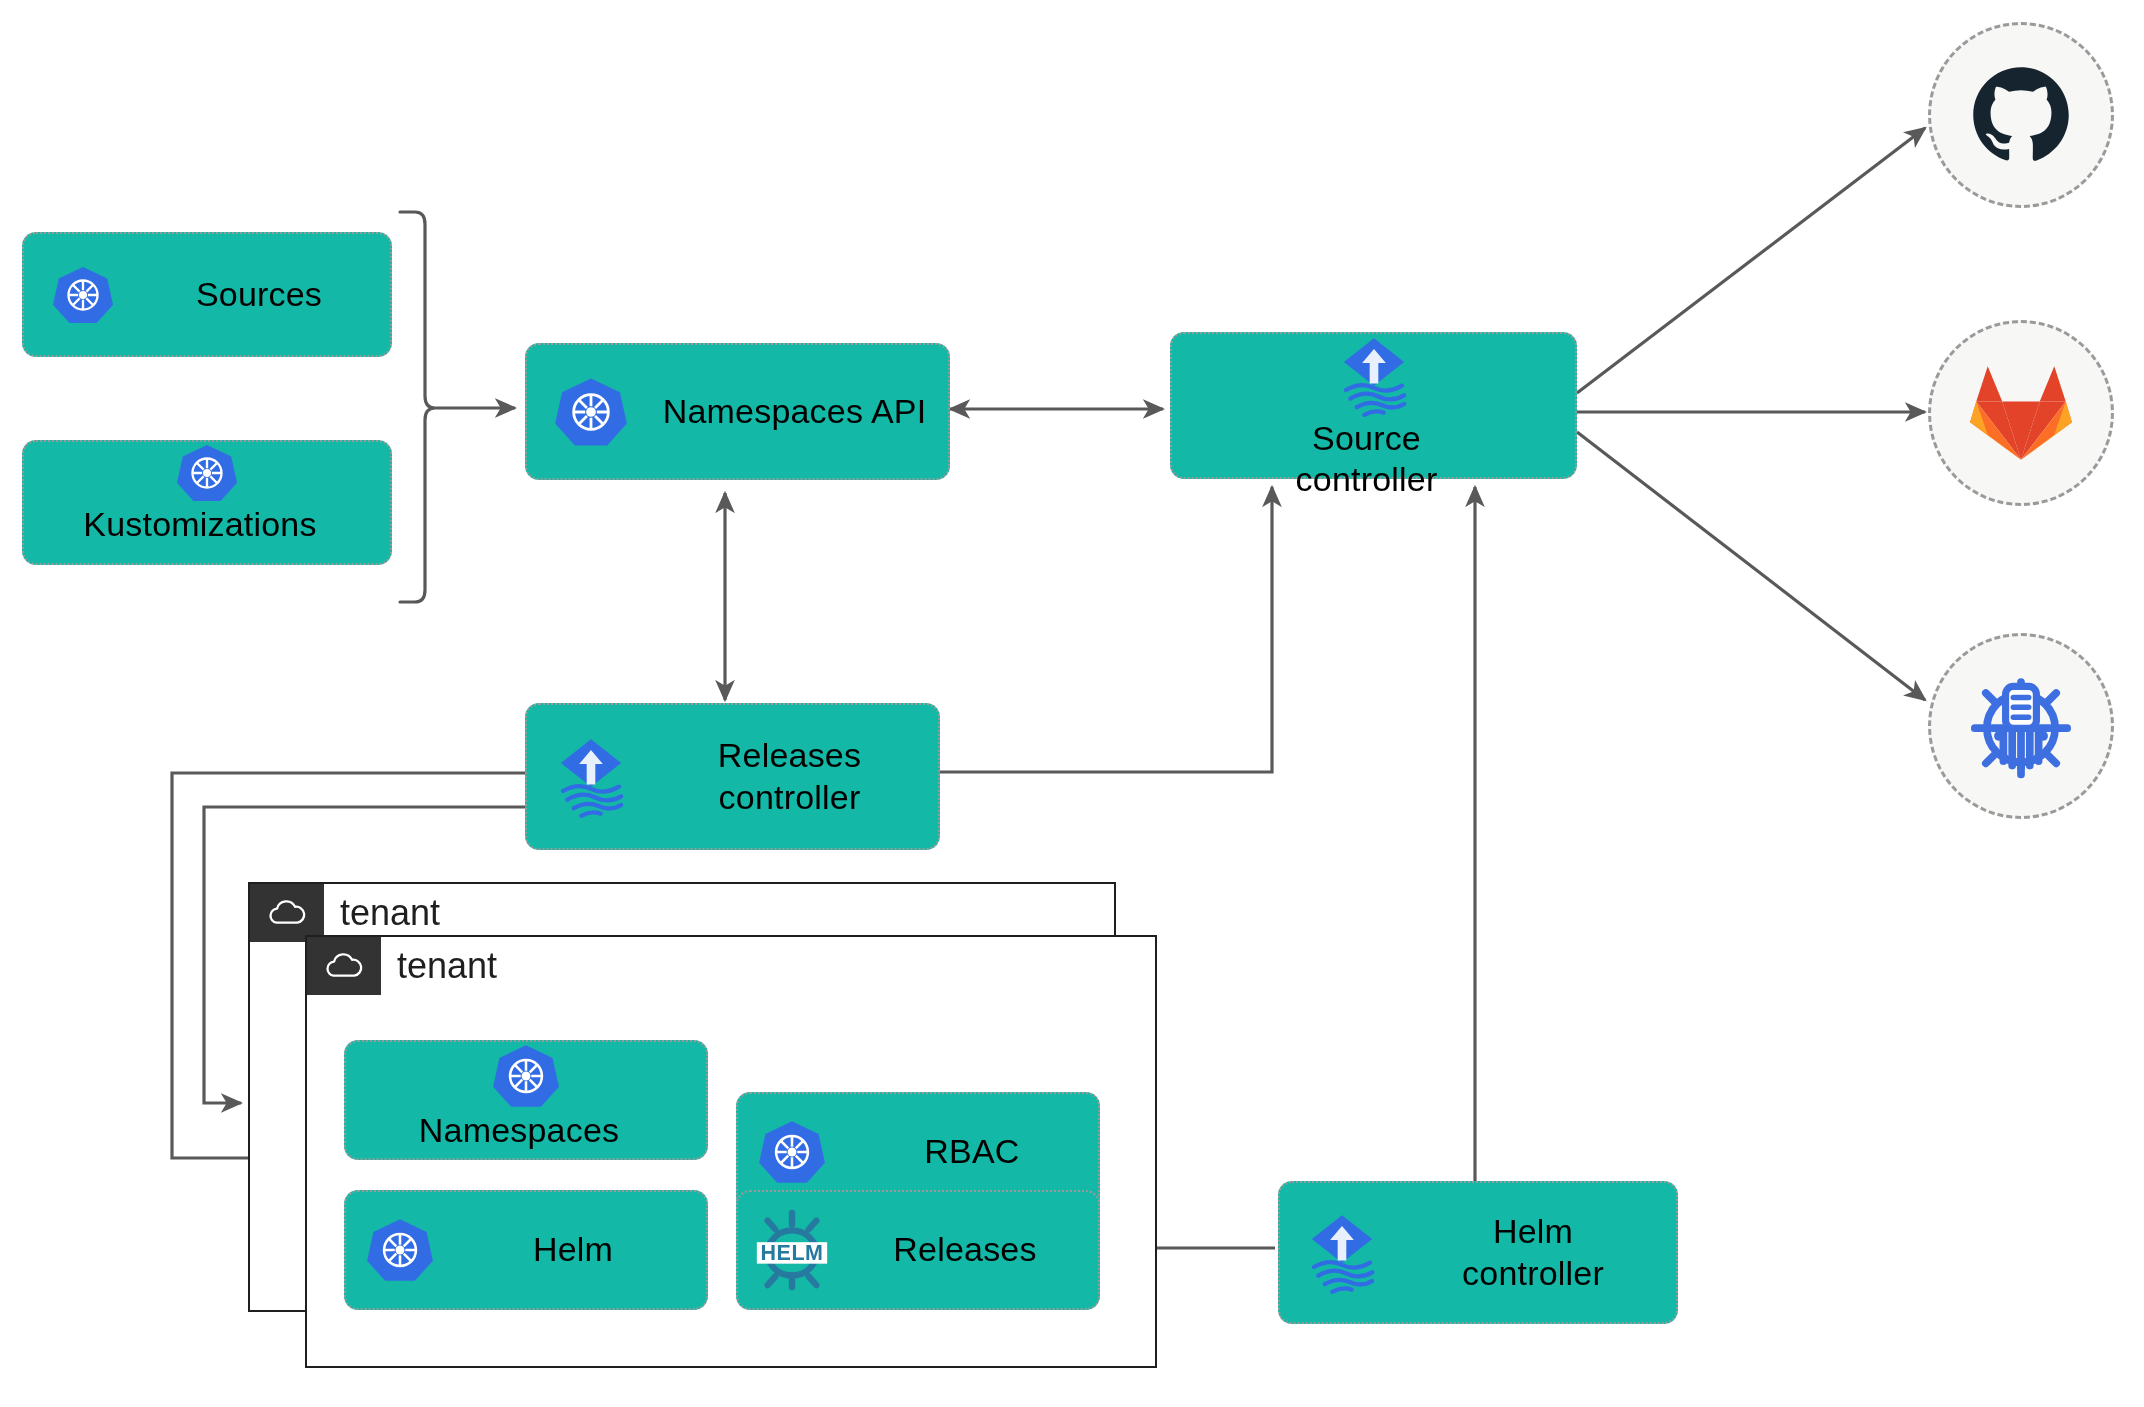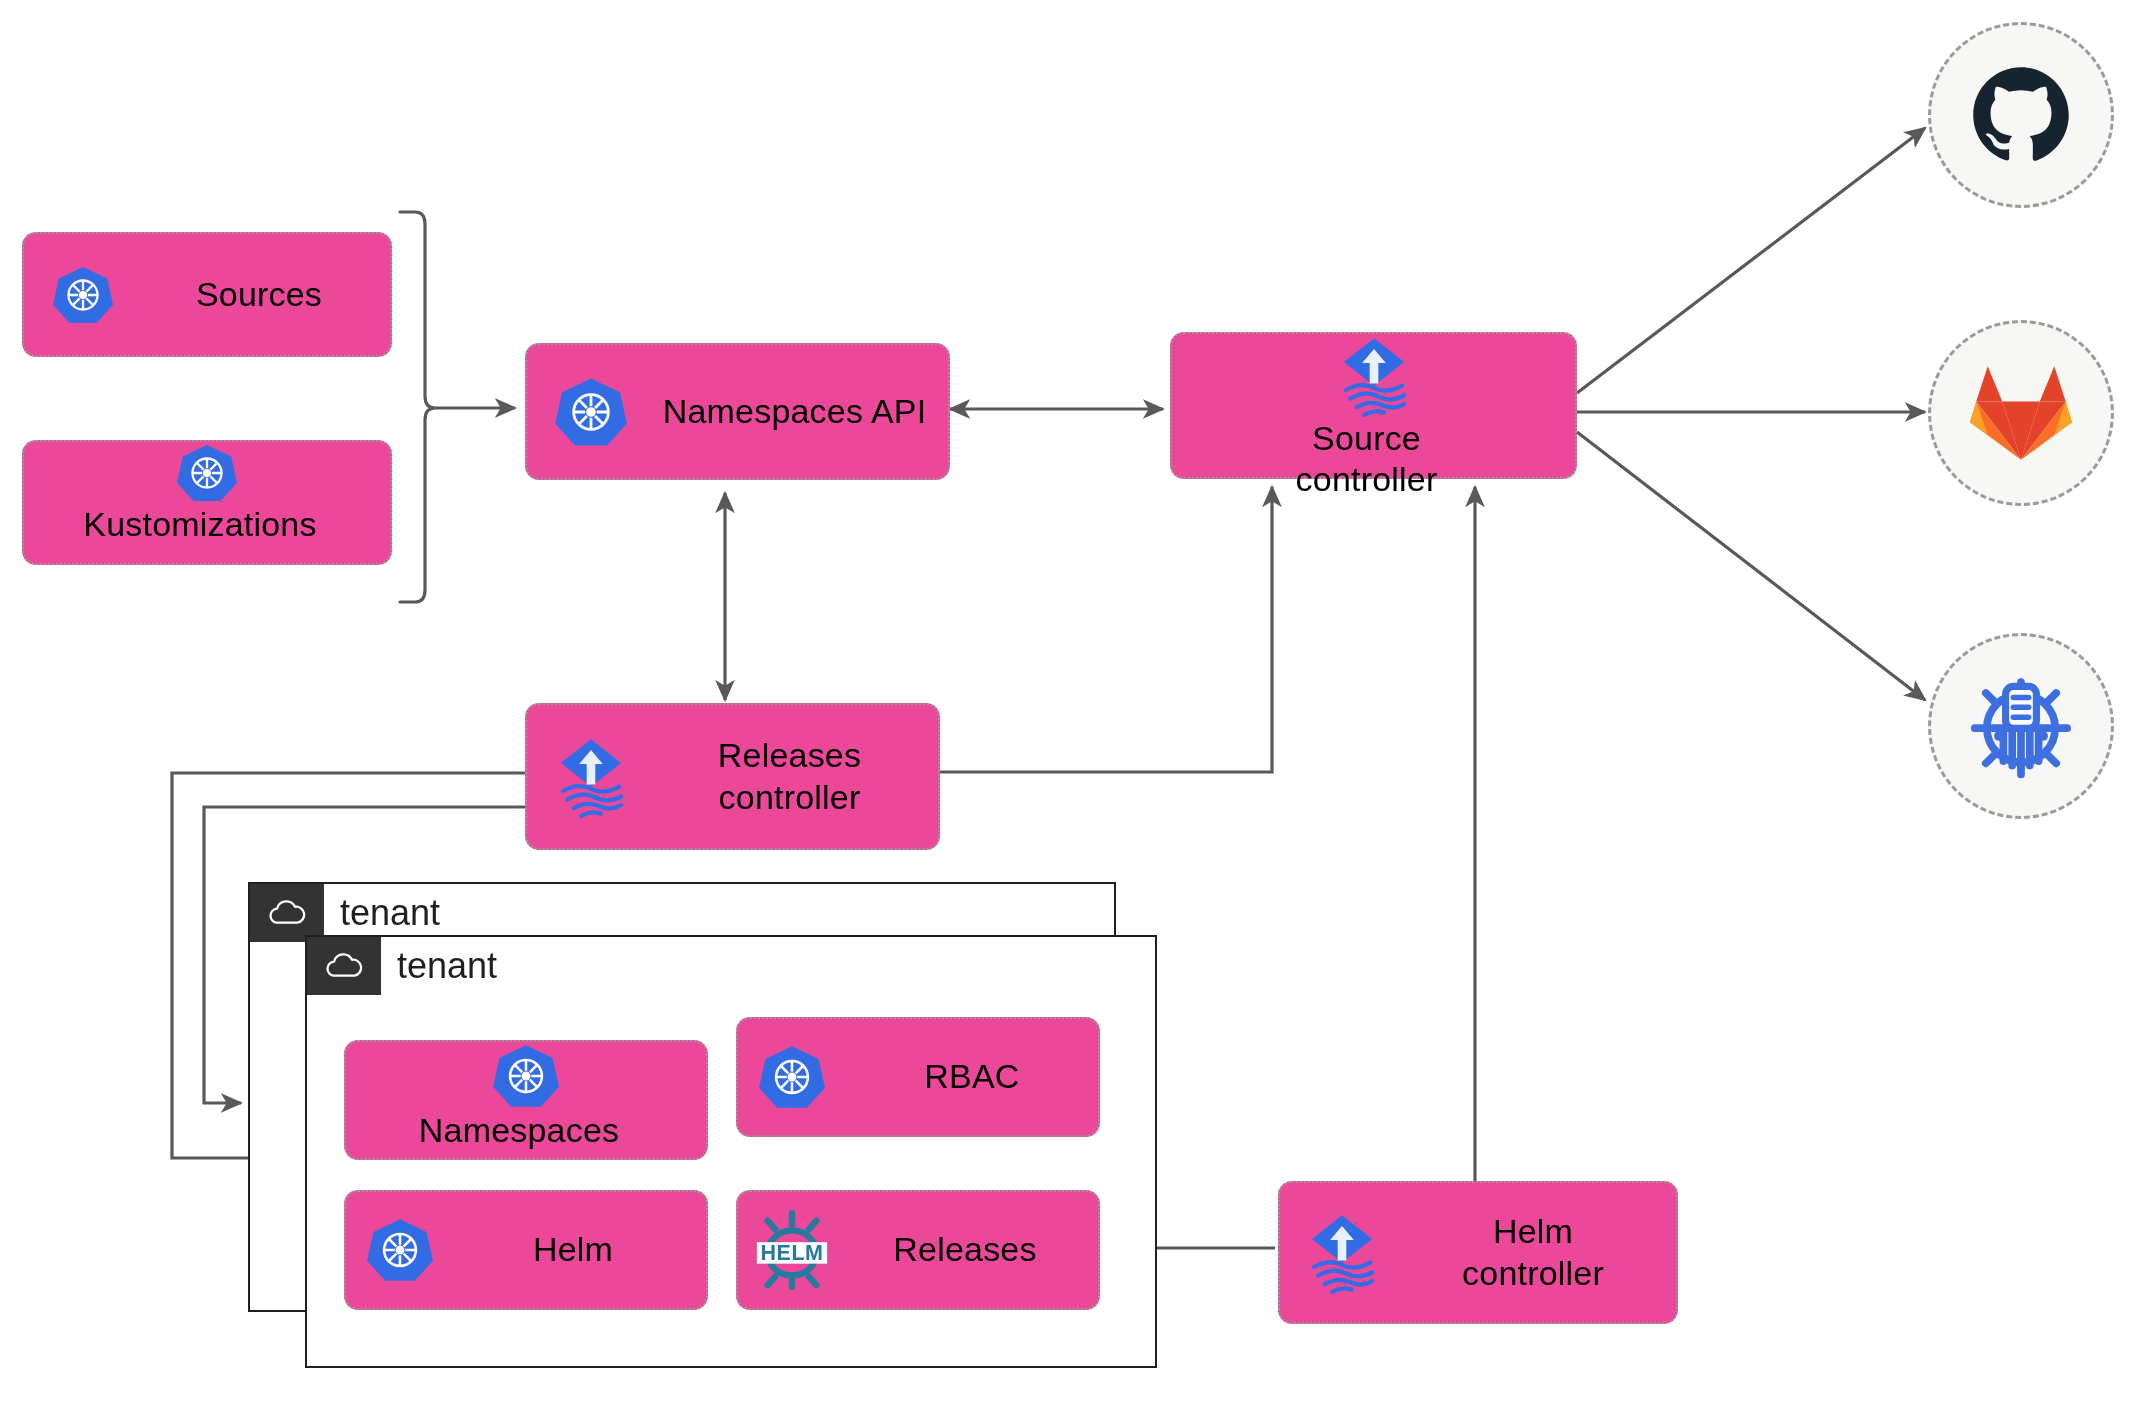--- a/index.html
+++ b/index.html
@@ -3,21 +3,21 @@
 <meta charset="utf-8">
 <style>
   html,body{margin:0;padding:0;background:#ffffff;}
   body{font-family:"Liberation Sans","DejaVu Sans",sans-serif;}
   #stage{position:relative;width:2144px;height:1407px;background:#ffffff;overflow:hidden;}
 
   svg.layer{position:absolute;left:0;top:0;width:2144px;height:1407px;pointer-events:none;}
 
   .node{
     position:absolute;
-    background:#ec4899;
+    background:#14b8a6;
     border:2.5px dotted #9a9a9a;
     border-radius:14px;
     display:flex;align-items:center;
     box-sizing:border-box;
   }
   .node .ico{flex:0 0 auto;display:flex;align-items:center;justify-content:center;}
   .node .lbl{
     flex:1 1 auto;text-align:center;color:#000000;
     font-size:34px;line-height:1.22;letter-spacing:.2px;
     padding-right:14px;white-space:pre-line;
@@ -211,21 +211,21 @@
           <circle cx="32" cy="32" r="4.2" fill="#ffffff" stroke="none"></circle>
           <path d="M32 17 L32 27 M32 37 L32 47 M17 32 L27 32 M37 32 L47 32
                    M21.4 21.4 L28.5 28.5 M35.5 35.5 L42.6 42.6
                    M42.6 21.4 L35.5 28.5 M28.5 35.5 L21.4 42.6"></path>
         </g>
       </svg>
     </div>
     <div class="lbl">Namespaces</div>
   </div>
 
-  <div class="node" style="left:736px;top:1017px;width:364px;height:120px;gap:14px;">
+  <div class="node" style="left:736px;top:1092px;width:364px;height:120px;gap:14px;">
     <div class="ico" style="width:108px;">
       <svg width="68" height="68" viewBox="0 0 64 64">
         <path d="M32 3 L57 15 L63 42 L46 61 L18 61 L1 42 L7 15 Z" fill="#326ce5"></path>
         <g fill="none" stroke="#ffffff" stroke-width="2.4">
           <circle cx="32" cy="32" r="15"></circle>
           <circle cx="32" cy="32" r="4.2" fill="#ffffff" stroke="none"></circle>
           <path d="M32 17 L32 27 M32 37 L32 47 M17 32 L27 32 M37 32 L47 32
                    M21.4 21.4 L28.5 28.5 M35.5 35.5 L42.6 42.6
                    M42.6 21.4 L35.5 28.5 M28.5 35.5 L21.4 42.6"></path>
         </g>

